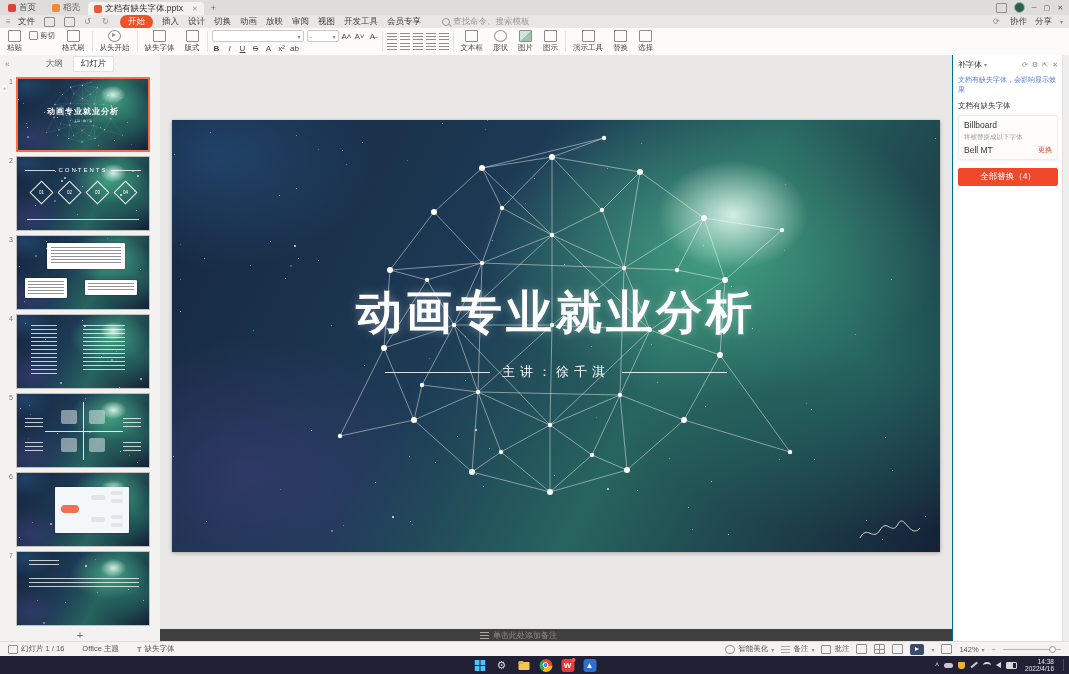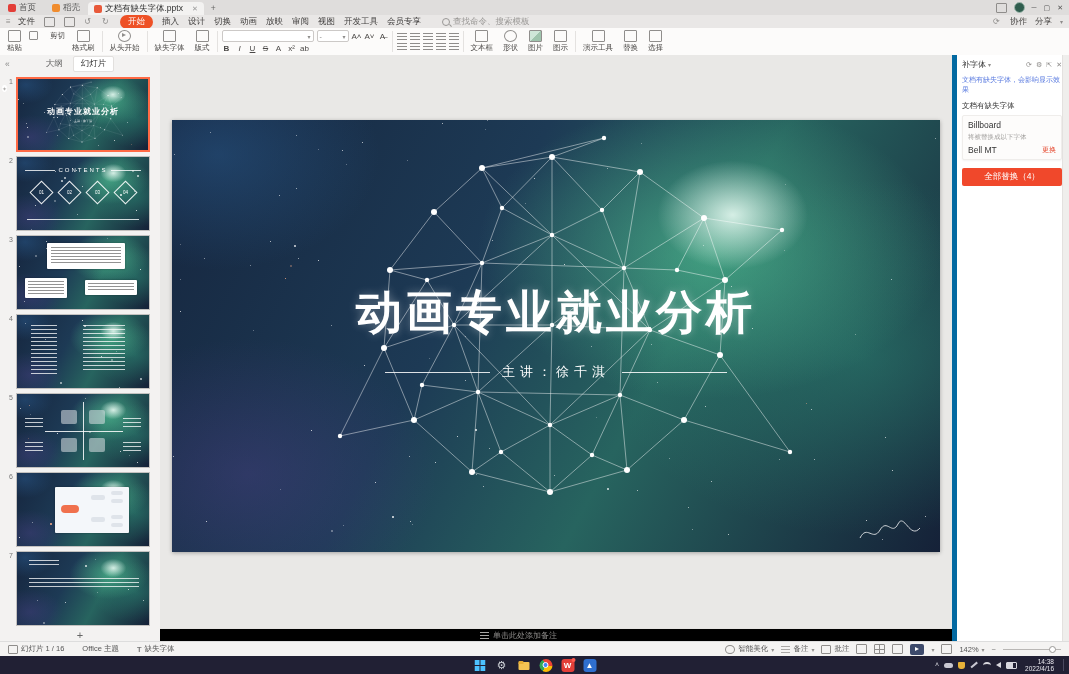--- a/index.html
+++ b/index.html
@@ -35,21 +35,21 @@
           border-bottom:1px solid #d8d6d4;display:flex;align-items:center;
           font-size:7.5px;color:#4a4846;padding:0 4px;gap:4px;}
   .rb-sep{width:1px;height:21px;background:#e4e2e0;flex:none;}
   .rb-big{display:flex;flex-direction:column;align-items:center;justify-content:center;
           gap:1px;padding:0 3px;flex:none;}
   .rb-big .ic{width:11px;height:10px;border:1px solid #908e8c;border-radius:1px;}
   .rb-big .ic.play{border-radius:50%;position:relative;}
   .rb-big .ic.play::after{content:"";position:absolute;left:3px;top:2px;border-left:4px solid #908e8c;
           border-top:2.5px solid transparent;border-bottom:2.5px solid transparent;}
   .rb-stack{display:flex;flex-direction:column;justify-content:center;gap:2px;flex:none;}
-  .rb-small{display:flex;align-items:center;gap:12px;margin-top:42px;}
+  .rb-small{display:flex;align-items:center;gap:2px;margin-top:42px;}
   .rb-small .ic{width:7px;height:7px;border:1px solid #908e8c;border-radius:1px;}
   .rb-col{display:flex;flex-direction:column;gap:2px;justify-content:center;flex:none;}
   .rb-row{display:flex;align-items:center;gap:3px;}
   .fontbox{width:86px;height:10px;border:1px solid #ccc9c7;border-radius:2px;background:#fff;
            font-size:7px;color:#888;display:flex;align-items:center;justify-content:space-between;padding:0 2px;}
   .sizebox{width:26px;height:10px;border:1px solid #ccc9c7;border-radius:2px;background:#fff;
            font-size:7px;color:#888;display:flex;align-items:center;justify-content:space-between;padding:0 2px;}
   .glyph{font-size:8px;line-height:9px;color:#4a4846;width:10px;text-align:center;}
   .glyph.b{font-weight:bold}.glyph.i{font-style:italic}.glyph.u{text-decoration:underline}
   .glyph.s{text-decoration:line-through}
@@ -107,38 +107,38 @@
   .wbox{position:absolute;background:#fff;border-radius:1px;z-index:2;
         box-shadow:0 0 2px rgba(0,0,0,.4);}
   .tlines{background:repeating-linear-gradient(rgba(255,255,255,.75) 0 1px,transparent 1px 4px);}
   .glines{background:repeating-linear-gradient(rgba(120,120,120,.8) 0 1px,transparent 1px 3px);}
   .qbox{position:absolute;width:16px;height:14px;background:rgba(220,225,230,.55);border-radius:2px;z-index:2;}
   .qline{position:absolute;background:rgba(255,255,255,.85);z-index:2;}
   .opill{position:absolute;background:#f0714d;border-radius:4px;z-index:3;}
   .gpill{position:absolute;background:#dfe4ea;border-radius:2px;z-index:3;}
   
   .fpanel{position:absolute;top:55px;left:952px;width:110px;height:586px;background:#fff;
-          border-left:5px solid #0369a1;font-size:8px;color:#444;}
+          border-left:1px solid #0369a1;font-size:8px;color:#444;}
   .fp-head{display:flex;align-items:center;padding:4px 5px 3px;color:#333;}
   .fp-ics{margin-left:auto;display:flex;gap:4px;color:#8f8d8b;font-size:7px;}
   .fp-link{color:#5a7be0;padding:2px 5px;font-size:7px;}
   .fp-section{padding:4px 5px 2px;font-size:7.5px;color:#333;}
   .fp-card{margin:2px 5px;border:1px solid #efedeb;border-radius:2px;background:#fdfcfb;
            box-shadow:0 1px 2px rgba(0,0,0,.05);padding:4px 5px;}
   .fp-missing{font-size:8.5px;color:#333;}
   .fp-note{font-size:6.5px;color:#a0Sede;color:#a5a3a1;margin:3px 0;}
   .fp-reprow{display:flex;align-items:center;text-align:right;}
   .fp-repl{font-size:8.5px;color:#333;}
   .fp-change{margin-left:auto;color:#e6482e;font-size:7px;}
   .fp-btn{margin:8px 5px 0;height:18px;background:#f0482b;border-radius:2px;color:#fff;
           display:flex;align-items:center;justify-content:center;font-size:8.5px;}
   .rstrip{position:absolute;top:55px;left:1062px;width:7px;height:586px;background:#efeeec;
           border-left:1px solid #e3e1df;}
   
-  .notesbar{position:absolute;top:628px;left:160px;width:792px;height:13px;background:#000000;
+  .notesbar{position:absolute;top:628px;left:160px;width:792px;height:13px;background:#404040;
             border-top:1px solid #e5e3e1;display:flex;align-items:center;gap:4px;
             padding-left:320px;box-sizing:border-box;font-size:8px;color:#8f8d8b;}
   .nb-ico{width:9px;height:7px;background:repeating-linear-gradient(#a9a7a5 0 1px,transparent 1px 3px);}
   
   .statusbar{position:absolute;top:641px;left:0;right:0;height:15px;background:#f4f3f2;
              border-top:1px solid #ddd;display:flex;align-items:center;font-size:7.5px;
              color:#555;padding:0 8px;box-sizing:border-box;gap:18px;}
   .st-item{display:flex;align-items:center;gap:3px;white-space:nowrap;}
   .st-ico{width:8px;height:7px;border:1px solid #8f8d8b;border-radius:1px;}
   .st-right{margin-left:auto;display:flex;align-items:center;gap:7px;}

